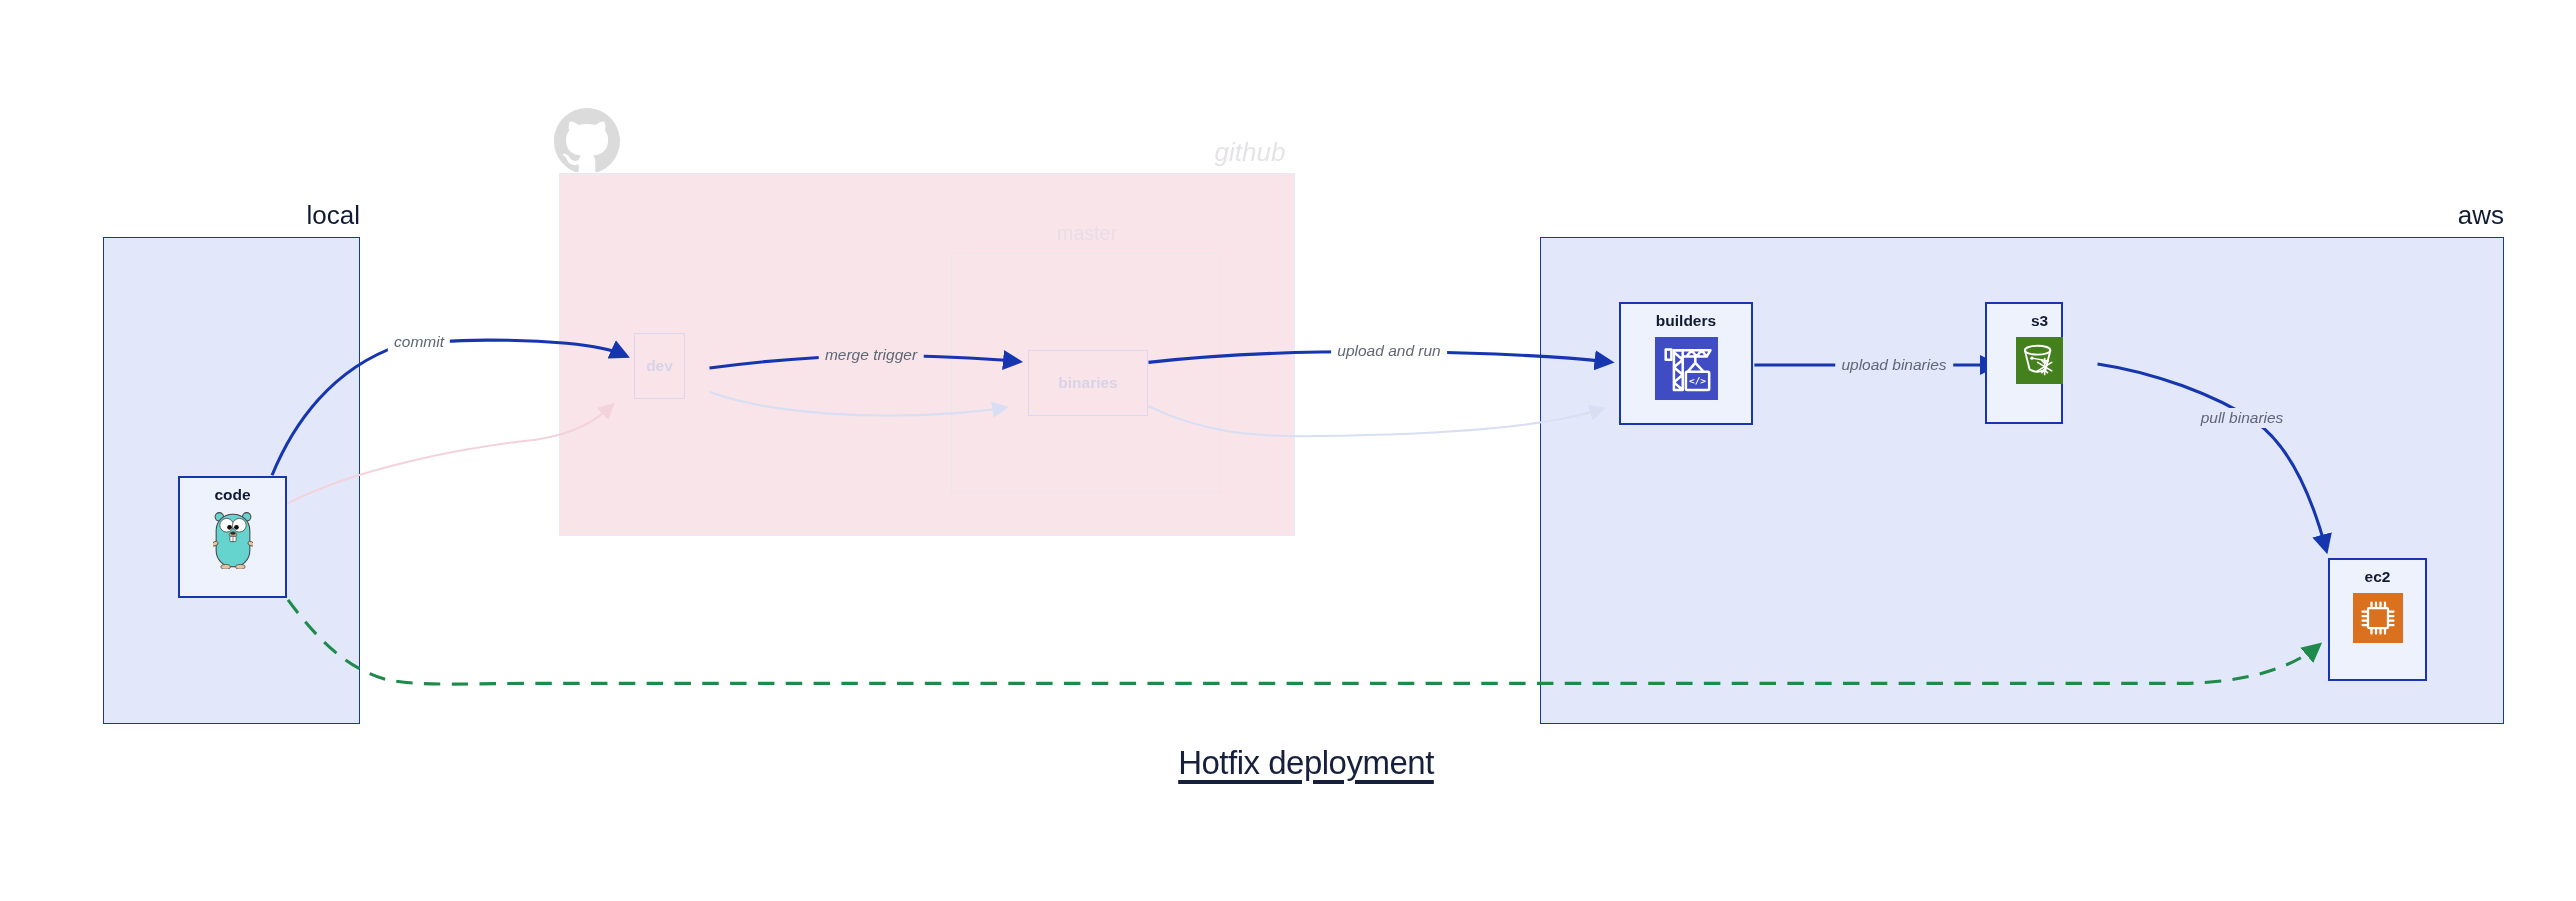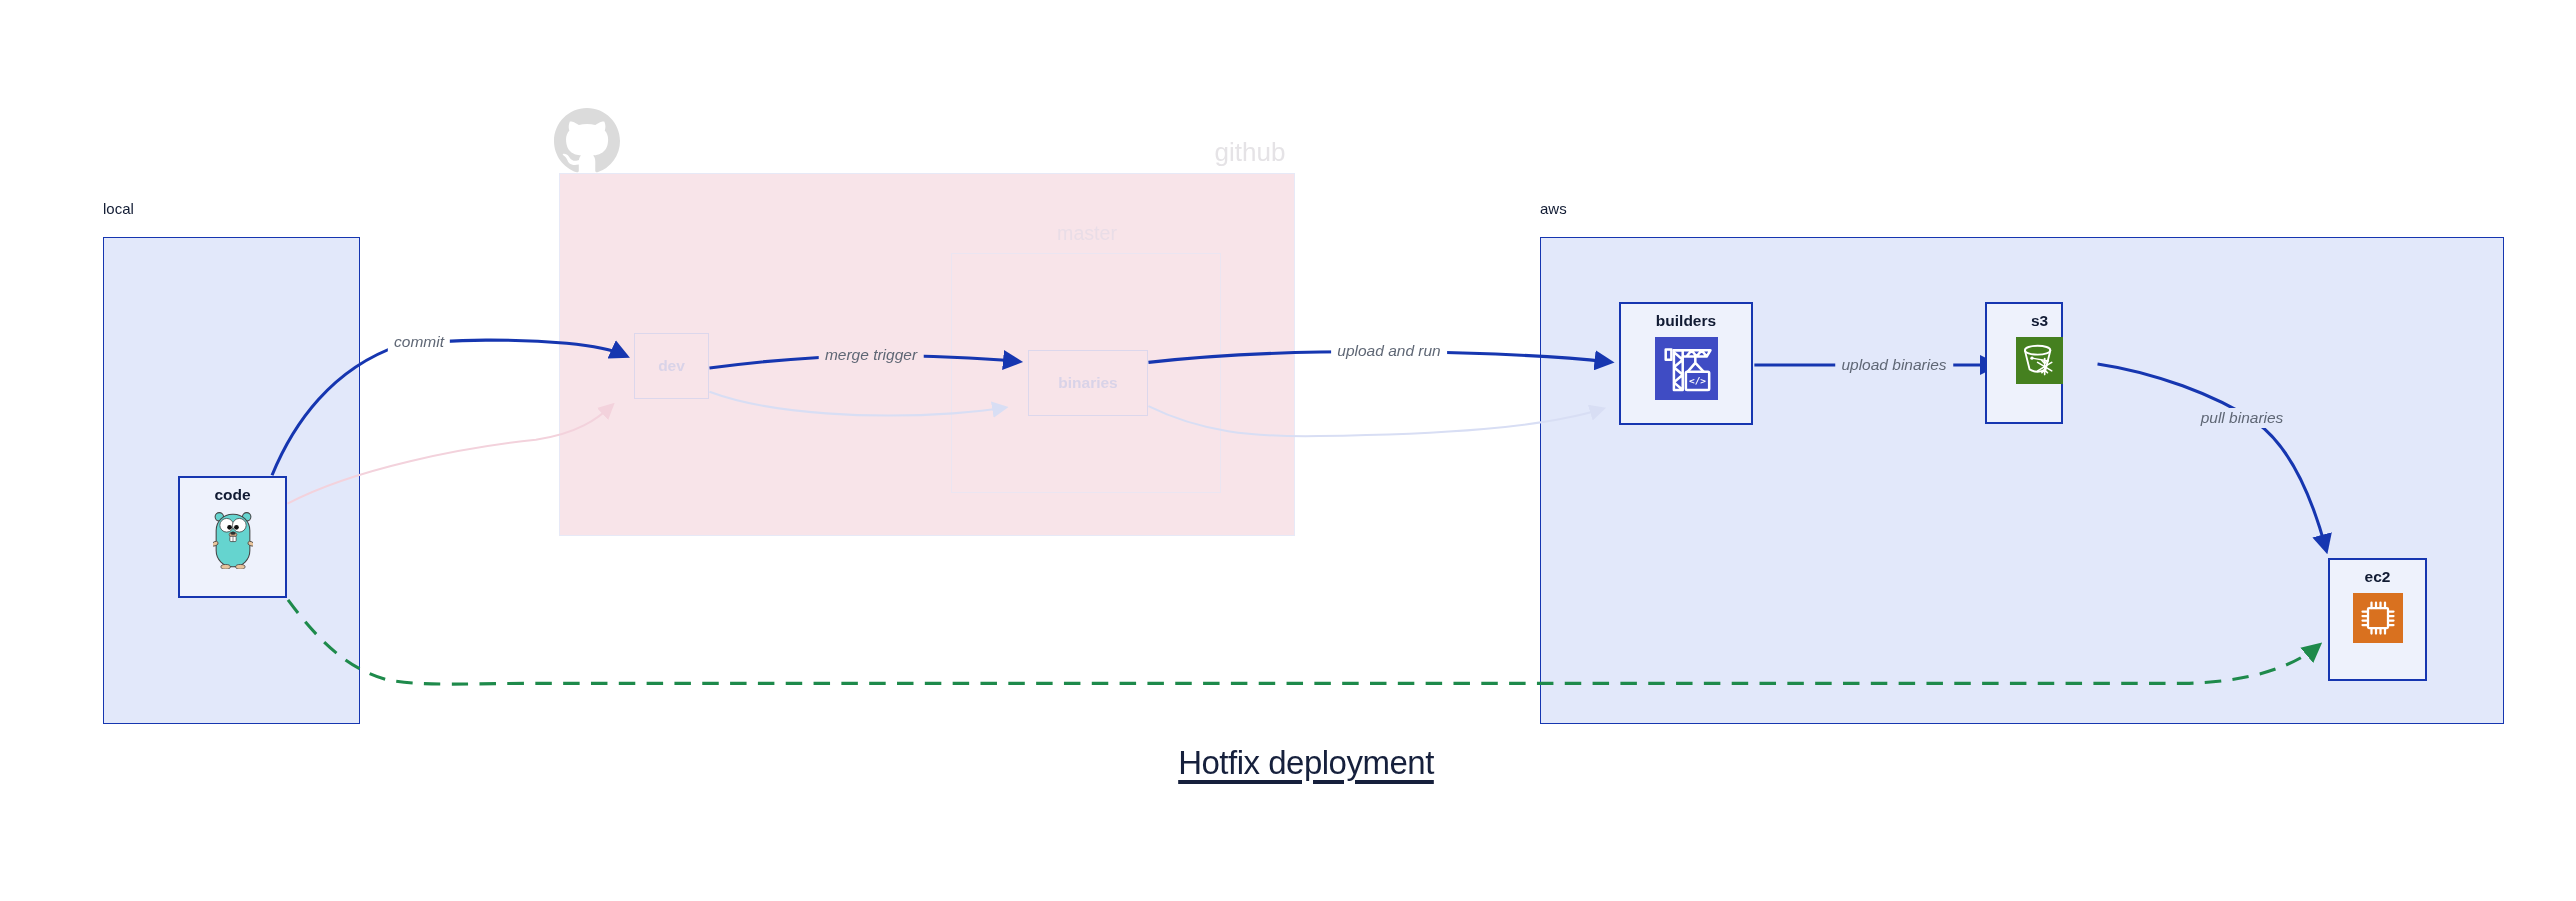--- a/index.html
+++ b/index.html
@@ -15,23 +15,23 @@
   }
   *{margin:0;padding:0;box-sizing:border-box;}
   html,body{background:#ffffff;}
   .canvas{position:relative;width:2604px;height:902px;background:#fff;
     font-family:"Liberation Sans","DejaVu Sans",sans-serif;overflow:hidden;}
   .edges-svg{position:absolute;left:0;top:0;width:2604px;height:902px;pointer-events:none;}
   .region{position:absolute;}
   .region-local,.region-aws{background:var(--region-fill);border:1.5px solid var(--blue);}
   .region-github{background:var(--github-fill);border:1px solid var(--github-border);}
   .region-master{background:transparent;border:1px solid var(--master-border);}
-  .region-label{position:absolute;color:var(--dark-text);font-size:15px;text-align:left;}
+  .region-label{position:absolute;color:var(--dark-text);font-size:26px;text-align:right;}
   .ghost-label{position:absolute;transform:translate(-50%,-50%);white-space:nowrap;}
-  .github-word{color:var(--github-text);font-size:26px;}
+  .github-word{color:var(--github-text);font-size:26px;font-style:italic;}
   .master-word{color:var(--master-text);font-size:19.6px;}
   .node{position:absolute;border:2.6px solid var(--blue);background:var(--node-fill);
     display:flex;flex-direction:column;align-items:center;}
   .node-label{color:var(--dark-text);font-weight:bold;font-size:15.5px;margin-top:8.2px;}
   .node-icon{margin-top:7.2px;}
   .ghost-node{position:absolute;border:1.5px solid var(--faded-border);background:transparent;
     display:flex;align-items:center;justify-content:center;}
   .ghost-node span{color:var(--faded-text);font-weight:bold;font-size:15.5px;}
   .elabel{position:absolute;transform:translate(-50%,-50%);font-style:italic;
     font-size:15.5px;color:var(--edge-label);white-space:nowrap;padding:1px 6.2px;}
@@ -100,21 +100,21 @@
 
     <path class="e-green" d="M 559 1164 C 615 1240, 675 1300, 755 1320 C 830 1332, 920 1326, 1020 1326 L 4240 1326 C 4360 1324, 4448 1296, 4498 1254" marker-end="url(#arrow-green)"></path>
   </svg>
 
   <span class="elabel bg-white" style="left:419px;top:342px;">commit</span>
   <span class="elabel bg-pink" style="left:871px;top:355px;">merge trigger</span>
   <span class="elabel bg-white" style="left:1389px;top:351px;">upload and run</span>
   <span class="elabel bg-lav" style="left:1880px;top:365px;margin-left:14px;">upload binaries</span>
   <span class="elabel bg-lav" style="left:2242px;top:418px;">pull binaries</span>
 
-  <div class="ghost-node" style="left:634px;top:333px;width:75px;height:66px;">
+  <div class="ghost-node" style="left:634px;top:333px;width:51px;height:66px;">
     <span>dev</span>
   </div>
   <div class="ghost-node" style="left:1028px;top:350px;width:120px;height:66px;">
     <span>binaries</span>
   </div>
 
   <div class="node" style="left:178px;top:476px;width:109px;height:122px;">
     <div class="node-label">code</div>
     <svg class="node-icon" width="40" height="58" viewBox="0 0 76 110">
       <ellipse cx="12" cy="11" rx="8" ry="8" style="fill:var(--gopher)" stroke="#444" stroke-width="2"></ellipse>

